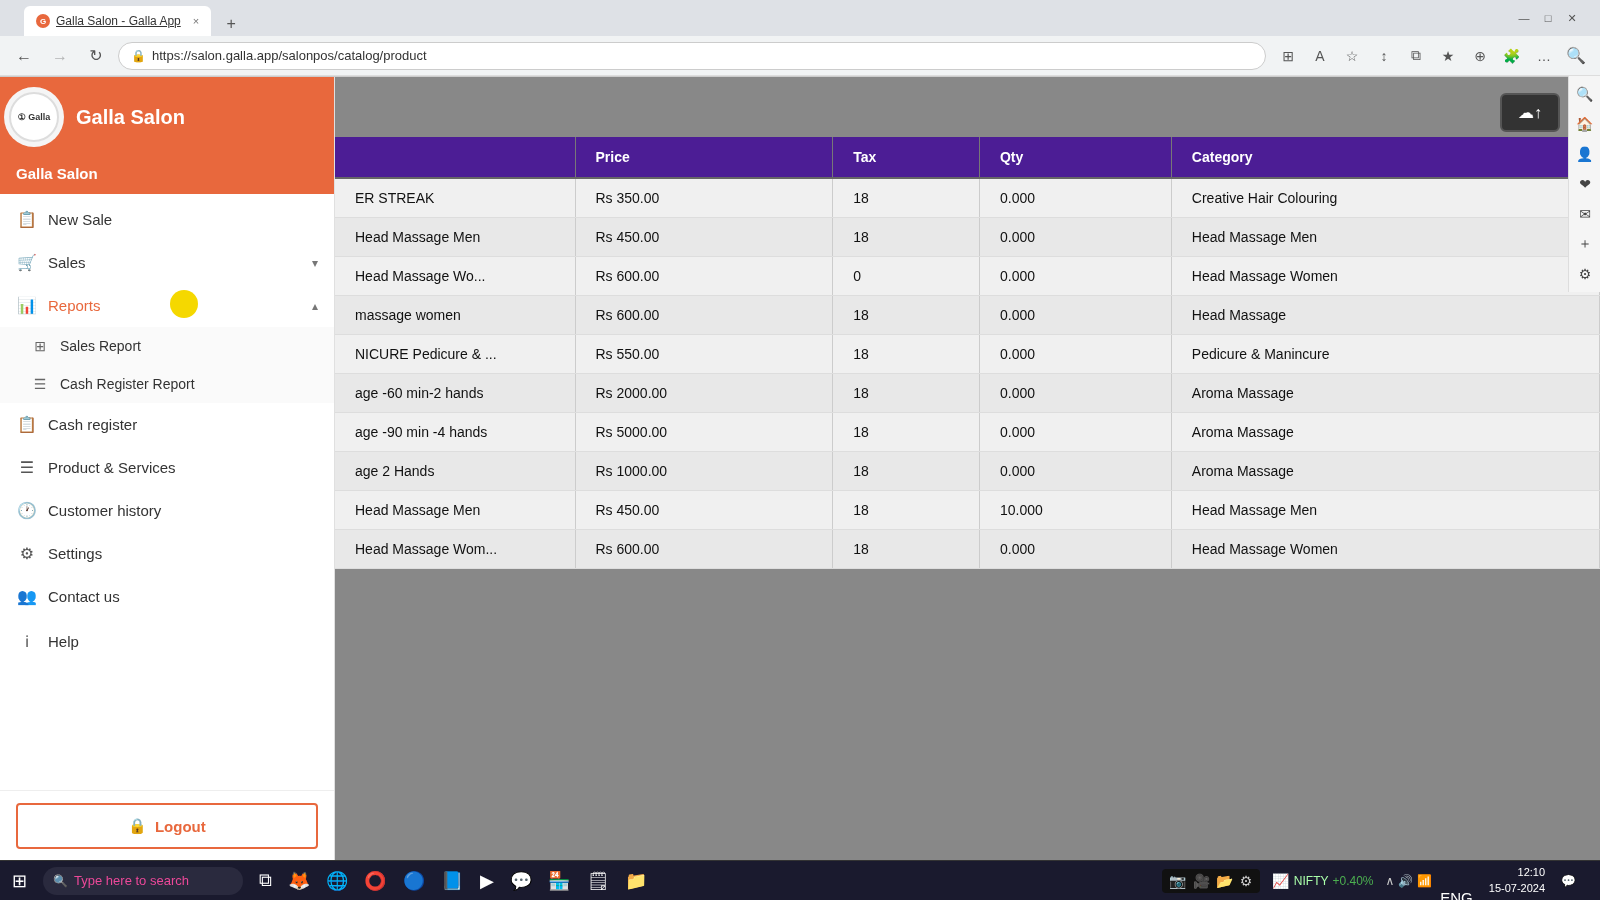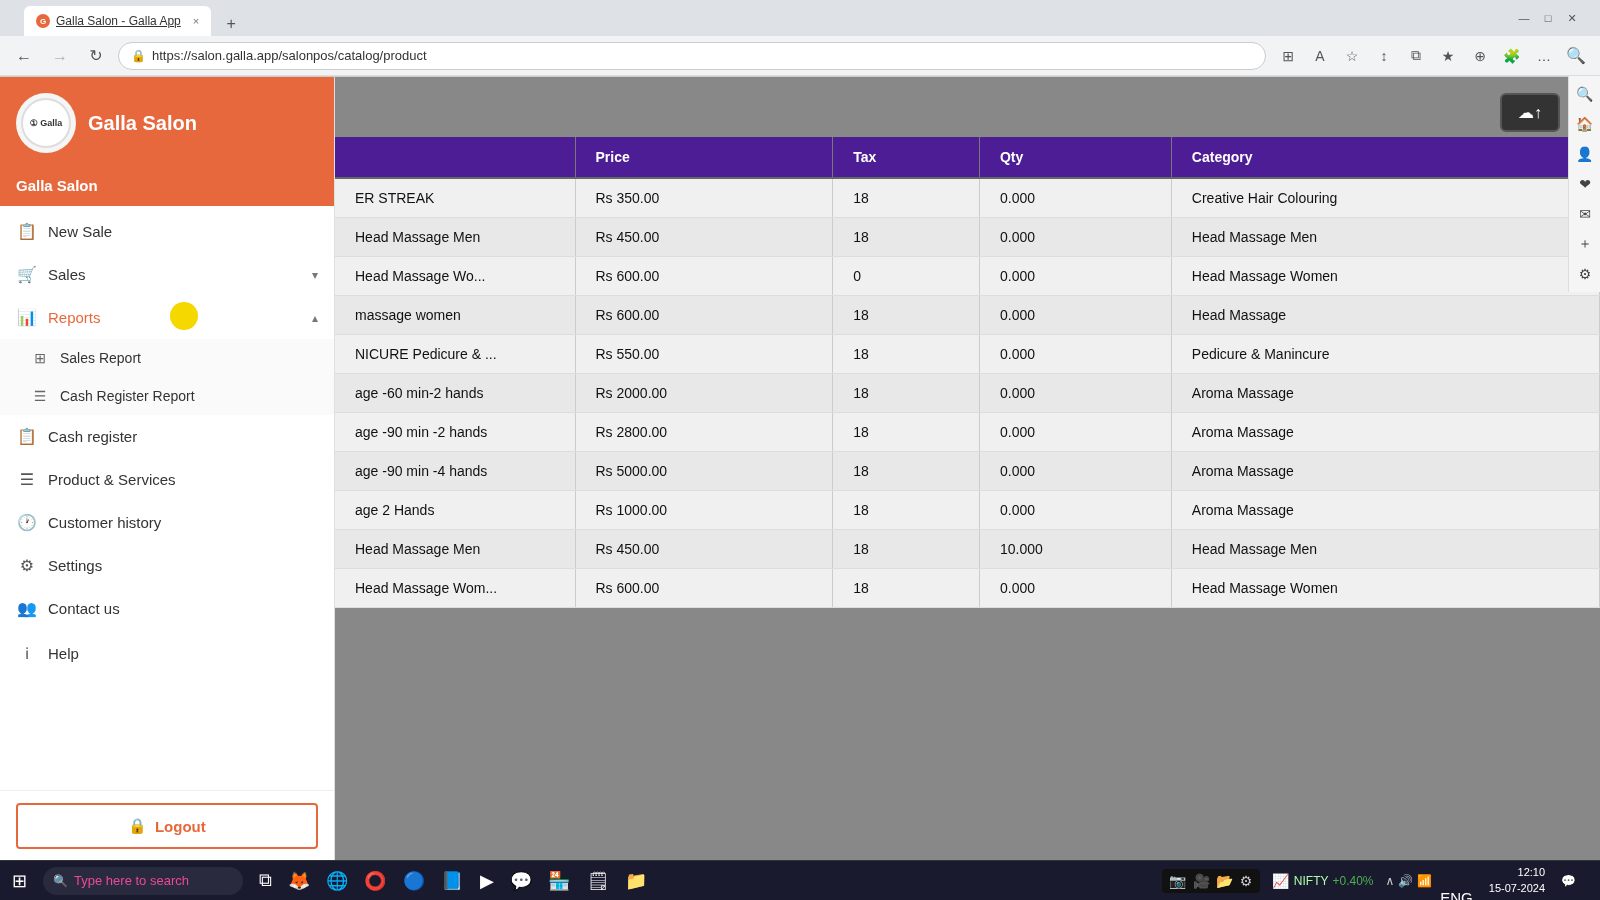--- a/index.html
+++ b/index.html
@@ -147,21 +147,21 @@
       height: 100%;
       background: #fff;
       border-right: 1px solid #e0e0e0;
       display: flex;
       flex-direction: column;
       z-index: 10;
       position: relative;
     }
     .sidebar-header {
       background: #e8683d;
-      padding: 16px;
+      padding: 4px;
       display: flex;
       align-items: center;
       gap: 12px;
       color: white;
       min-height: 80px;
     }
     .logo-circle {
       width: 60px; height: 60px;
       border-radius: 50%;
       background: #f5f5f5;
@@ -600,27 +600,20 @@
           <tr>
       <td>NICURE Pedicure &amp; ...</td>
       <td>Rs 550.00</td>
       <td>18</td>
       <td>0.000</td>
       <td>Pedicure &amp; Manincure</td>
     </tr>
           <tr>
       <td>age -60 min-2 hands</td>
       <td>Rs 2000.00</td>
-      <td>18</td>
-      <td>0.000</td>
-      <td>Aroma Massage</td>
-    </tr>
-          <tr>
-      <td>age -90 min -2 hands</td>
-      <td>Rs 2800.00</td>
       <td>18</td>
       <td>0.000</td>
       <td>Aroma Massage</td>
     </tr>
           <tr>
       <td>age -90 min -4 hands</td>
       <td>Rs 5000.00</td>
       <td>18</td>
       <td>0.000</td>
       <td>Aroma Massage</td>

